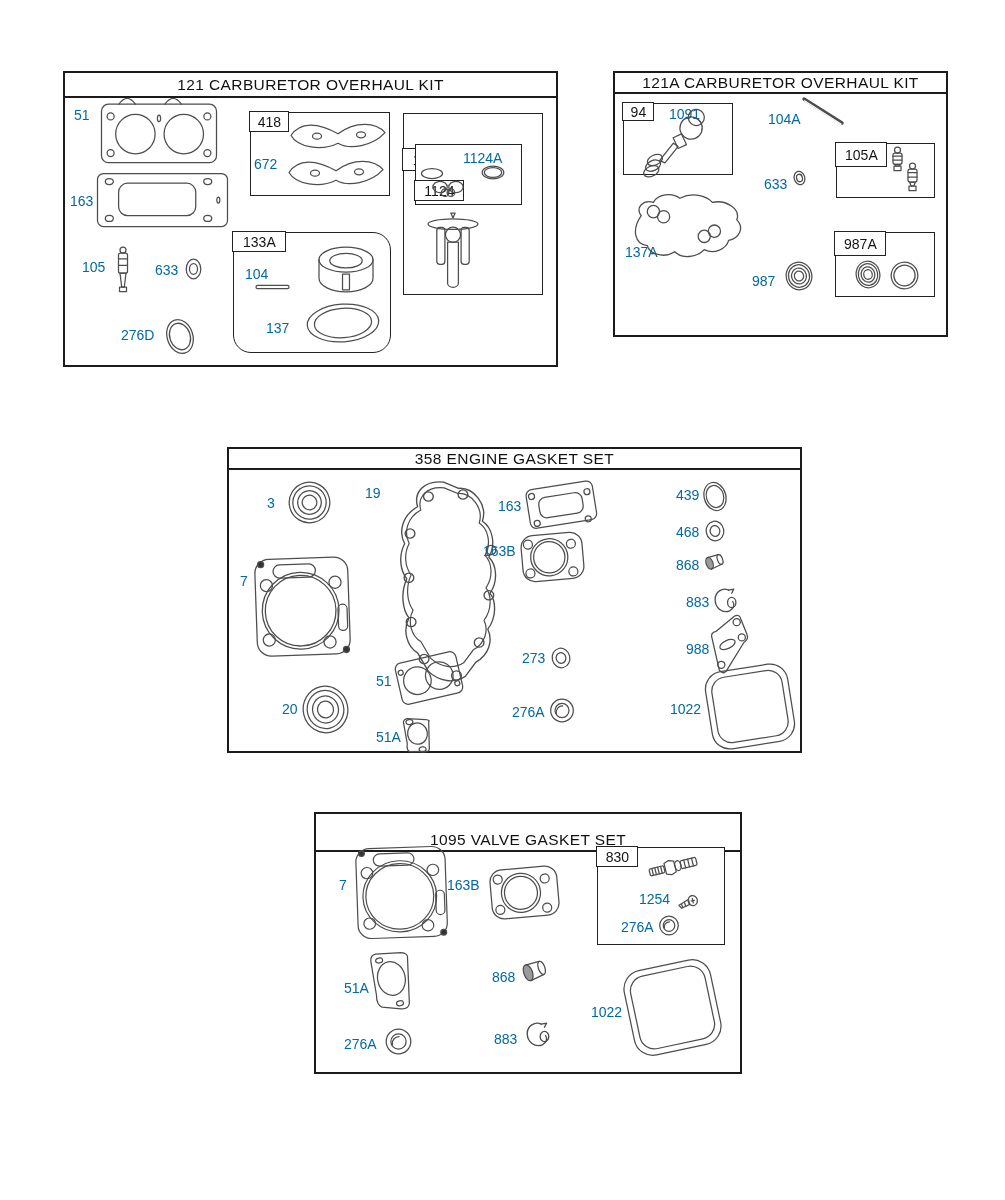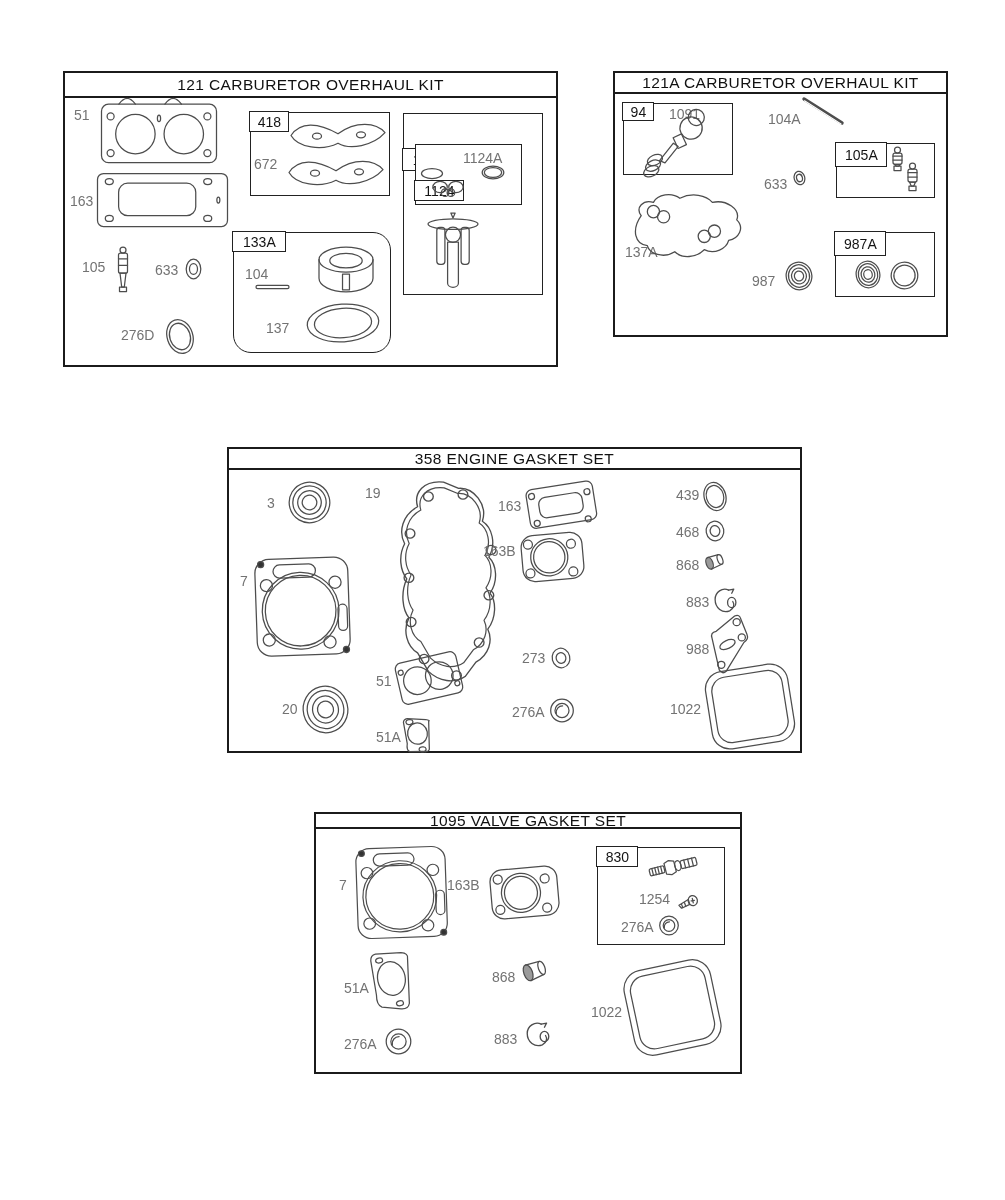--- a/index.html
+++ b/index.html
@@ -5,21 +5,21 @@
   html,body{margin:0;padding:0;background:#ffffff;}
   #page{position:relative;width:1005px;height:1200px;background:#ffffff;overflow:hidden;
         font-family:"Liberation Sans", sans-serif;color:#141414;}
   .kit{position:absolute;border:2px solid #1b1b1b;background:#ffffff;box-sizing:border-box;}
   .kit-header{position:absolute;left:0;top:0;width:100%;border-bottom:2px solid #1b1b1b;
         display:flex;align-items:center;justify-content:center;box-sizing:border-box;
         font-size:15.5px;letter-spacing:0.4px;color:#111;}
   .subbox{position:absolute;border:1.6px solid #222;background:#ffffff;box-sizing:border-box;}
   .subbox-tab{position:absolute;left:-1.6px;top:-1.6px;border:1.6px solid #222;background:#ffffff;
         display:flex;align-items:center;justify-content:center;font-size:14px;color:#141414;box-sizing:border-box;}
-  .part-label{position:absolute;font-size:14px;line-height:16px;white-space:nowrap;color:#737373;}
+  .part-label{position:absolute;font-size:14px;line-height:16px;white-space:nowrap;color:#0369a1;}
   .part-shape{position:absolute;overflow:visible;}
 </style>
 </head>
 <body>
 
 <div id="page">
     <div class="kit" style="left: 63px; top: 71px; width: 495px; height: 296px;">
       <div class="kit-header" style="height: 25px;">
         <span>121 CARBURETOR OVERHAUL KIT</span>
       </div>
@@ -418,21 +418,21 @@
       </g>
     </svg>
     <span class="part-label" style="left: 670px; top: 701px;">1022</span>
     <svg class="part-shape" width="88" height="83" viewBox="0 0 88 83" style="left: 706px; top: 665px; transform: rotate(-9deg);">
       <g stroke="#4d4d4d" stroke-width="1.25" fill="none" stroke-linecap="round" stroke-linejoin="round">
         <rect x="2.5" y="2.5" width="83" height="78" rx="17.6"></rect>
     <rect x="8.5" y="8.5" width="71" height="66" rx="14.08"></rect>
       </g>
     </svg>
     <div class="kit" style="left: 314px; top: 812px; width: 428px; height: 262px;">
-      <div class="kit-header" style="height: 15px;">
+      <div class="kit-header" style="height: 22px; margin-top: 16px;">
         <span>1095 VALVE GASKET SET</span>
       </div>
     </div>
     <div class="subbox" style="left: 597px; top: 847px; width: 128px; height: 98px;">
       <span class="subbox-tab" style="width: 42px; height: 21px;">830</span>
     </div>
     <span class="part-label" style="left: 339px; top: 877px;">7</span>
     <svg class="part-shape" width="97" height="103" viewBox="0 0 97 103" style="left: 355px; top: 840px; transform: rotate(-2deg);">
       <g stroke="#4d4d4d" stroke-width="1.25" fill="none" stroke-linecap="round" stroke-linejoin="round">
         <g transform="scale(0.97,0.9363636363636364)">

